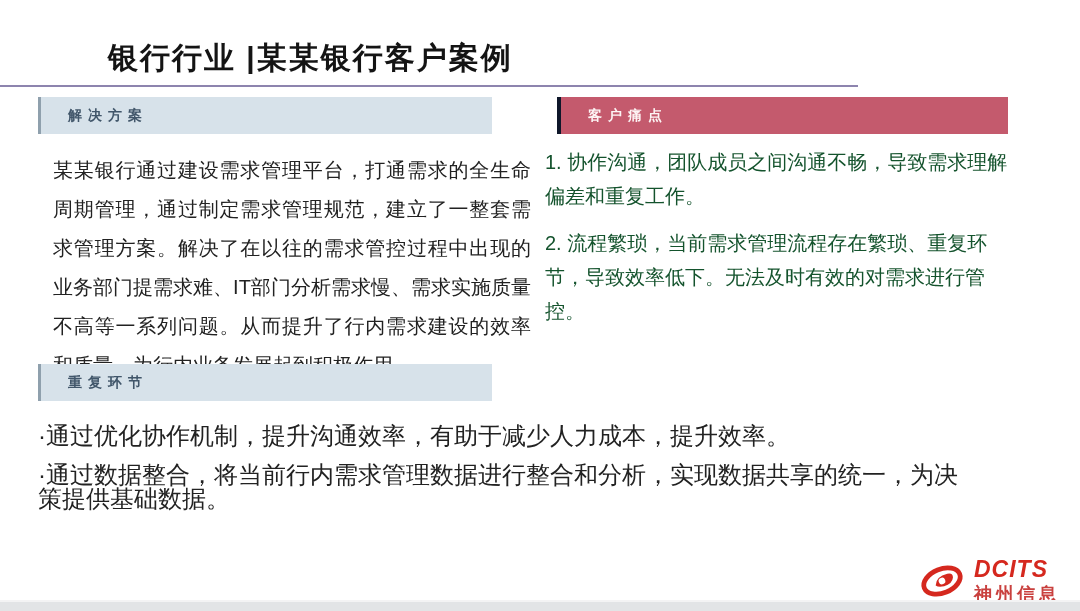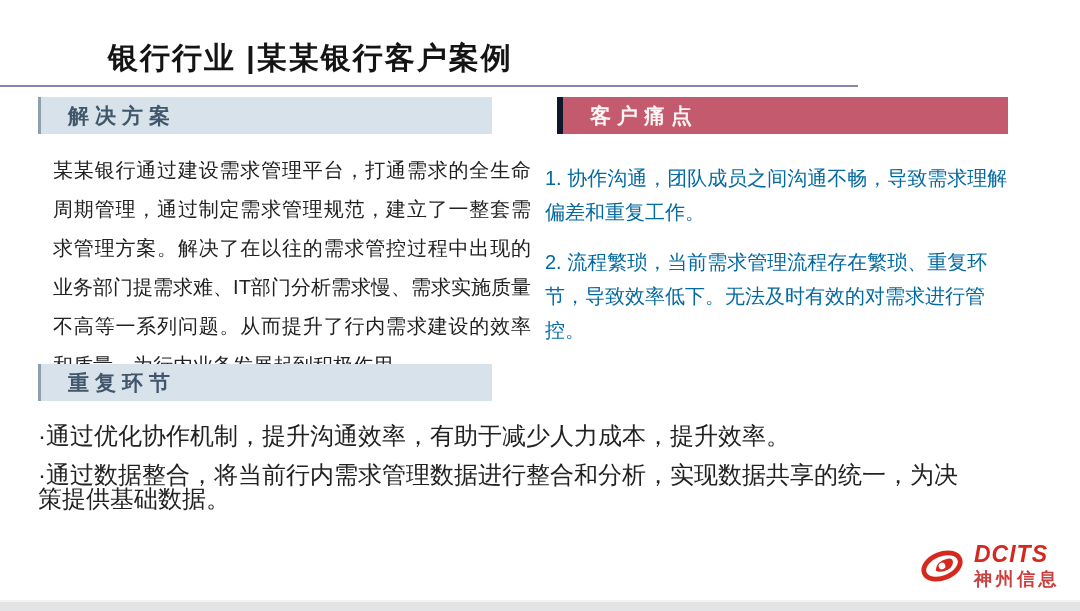--- a/index.html
+++ b/index.html
@@ -18,54 +18,54 @@
 
   .divider {
     position: absolute; left: 0; top: 85px; width: 858px; height: 2px;
     background: #8d84ae;
   }
 
   .hdr {
     position: absolute; width: 454px; height: 37px;
     display: flex; align-items: center;
     font-family: Liberation Sans, sans-serif;
-    font-weight: 700; font-size: 21px; letter-spacing: 6px;
+    font-weight: 700; font-size: 14px; letter-spacing: 6px;
     padding-left: 27px; box-sizing: border-box;
   }
   .hdr.blue {
     background: #d7e2ea; color: #41566a;
     border-left: 3px solid #8fa0ad;
   }
   .hdr.red {
     background: #c45a6d; color: #fdf4f4;
-    border-left: 6px solid #0f172a;
+    border-left: 4px solid #0f172a;
   }
 
   .hdr-solution { left: 38px; top: 97px; }
   .hdr-pain     { left: 557px; top: 97px; width: 451px; }
   .hdr-benefit  { left: 38px; top: 364px; }
 
   .solution-body {
     position: absolute; left: 45px; top: 143px; width: 478px; margin: 8px;
     font-size: 20px; line-height: 39px; color: #222222;
     text-align: justify;
   }
 
   .pain-list { position: absolute; left: 545px; top: 145px; width: 472px; }
   .pain-list p {
-    margin: 16px 0 13px 0; font-size: 20px; line-height: 34px; color: #0369a1;
+    margin: 0 0 13px 0; font-size: 20px; line-height: 34px; color: #14532d;
   }
 
   .benefit-list { position: absolute; left: 38px; top: 424px; width: 940px; }
   .benefit-list p {
     margin: 0 0 15px 0; font-size: 24px; line-height: 24px; color: #222222;
   }
 
   .logo {
-    position: absolute; right: 20px; bottom: 23px;
+    position: absolute; right: 20px; bottom: 8px;
     display: flex; align-items: center; gap: 9px;
   }
   .logo-swirl { width: 46px; height: 40px; }
   .logo-text { display: flex; flex-direction: column; line-height: 1; }
   .logo-brand {
     font-size: 23px; font-weight: 700; font-style: italic;
     color: #d5281e; letter-spacing: 1px;
   }
   .logo-company {
     margin-top: 4px; font-size: 18px; font-weight: 700;

